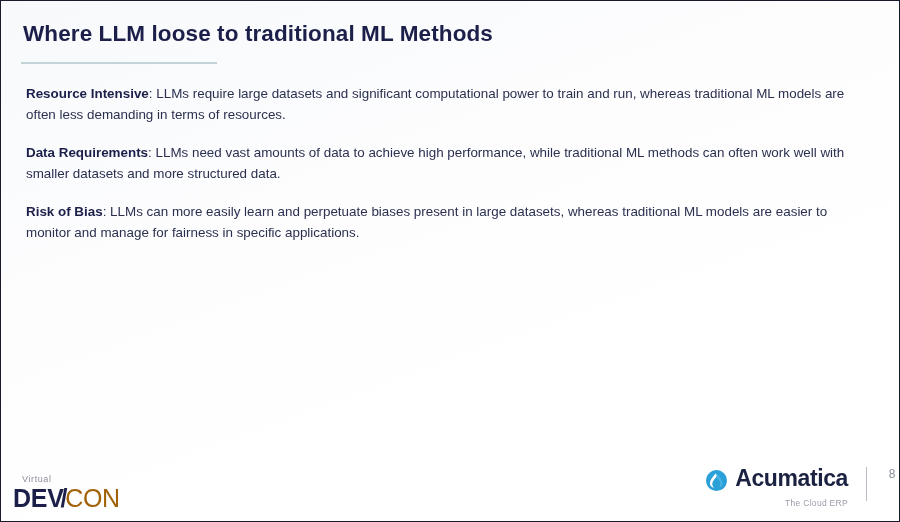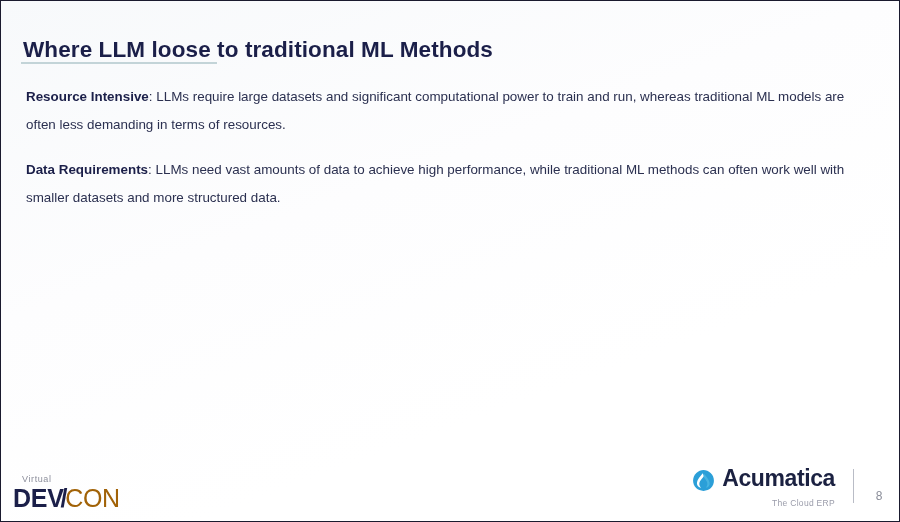--- a/index.html
+++ b/index.html
@@ -35,21 +35,21 @@
   .content {
     position: relative;
     z-index: 2;
     height: 100%;
   }
 
   
   .title {
     position: absolute;
     left: 22px;
-    top: 36px;
+    top: 20px;
     font-size: 22.5px;
     font-weight: bold;
     color: #1b1f49;
     letter-spacing: 0.1px;
     white-space: nowrap;
   }
 
   .title-rule {
     position: absolute;
     left: 20px;
@@ -62,21 +62,21 @@
   
   .body-block {
     position: absolute;
     left: 25px;
     top: 82px;
     width: 846px;
   }
 
   .para {
     font-size: 13.4px;
-    line-height: 28px;
+    line-height: 21px;
     color: #2b3050;
     margin: 0 0 17px 0;
     text-align: left;
   }
   .para:last-child { margin-bottom: 0; }
 
   .para b {
     font-weight: bold;
     color: #1b1f49;
   }
@@ -110,24 +110,24 @@
     font-weight: bold;
     margin: 0 -2px 0 -3px;
   }
   .devcon-con {
     color: #a16207;
     font-weight: normal;
   }
 
   .footer-brand {
     position: absolute;
-    right: 13px;
+    right: 0;
     bottom: 14px;
     display: flex;
-    align-items: flex-end;
+    align-items: flex-start;
     gap: 18px;
   }
 
   .acumatica-lockup {
     display: flex;
     align-items: flex-start;
     gap: 7px;
   }
   .acu-mark {
     width: 23px;
@@ -188,20 +188,23 @@
         <b>Resource Intensive</b><span>: </span><span>LLMs require large datasets and significant computational power to train and run, whereas traditional ML models are often less demanding in terms of resources.</span>
       </p>
 
 
       <p class="para">
         <b>Data Requirements</b><span>: </span><span>LLMs need vast amounts of data to achieve high performance, while traditional ML methods can often work well with smaller datasets and more structured data.</span>
       </p>
 
 
 
+      <p class="para">
+        <b>Risk of Bias</b><span>: </span><span>LLMs can more easily learn and perpetuate biases present in large datasets, whereas traditional ML models are easier to monitor and manage for fairness in specific applications.</span>
+      </p>
 
     </div>
 
     <div class="footer-devcon">
       <span class="devcon-virtual">Virtual</span>
       <span class="devcon-word"><span class="devcon-dev">DEV</span><span class="devcon-slash">/</span><span class="devcon-con">CON</span></span>
     </div>
 
     <div class="footer-brand">
 

